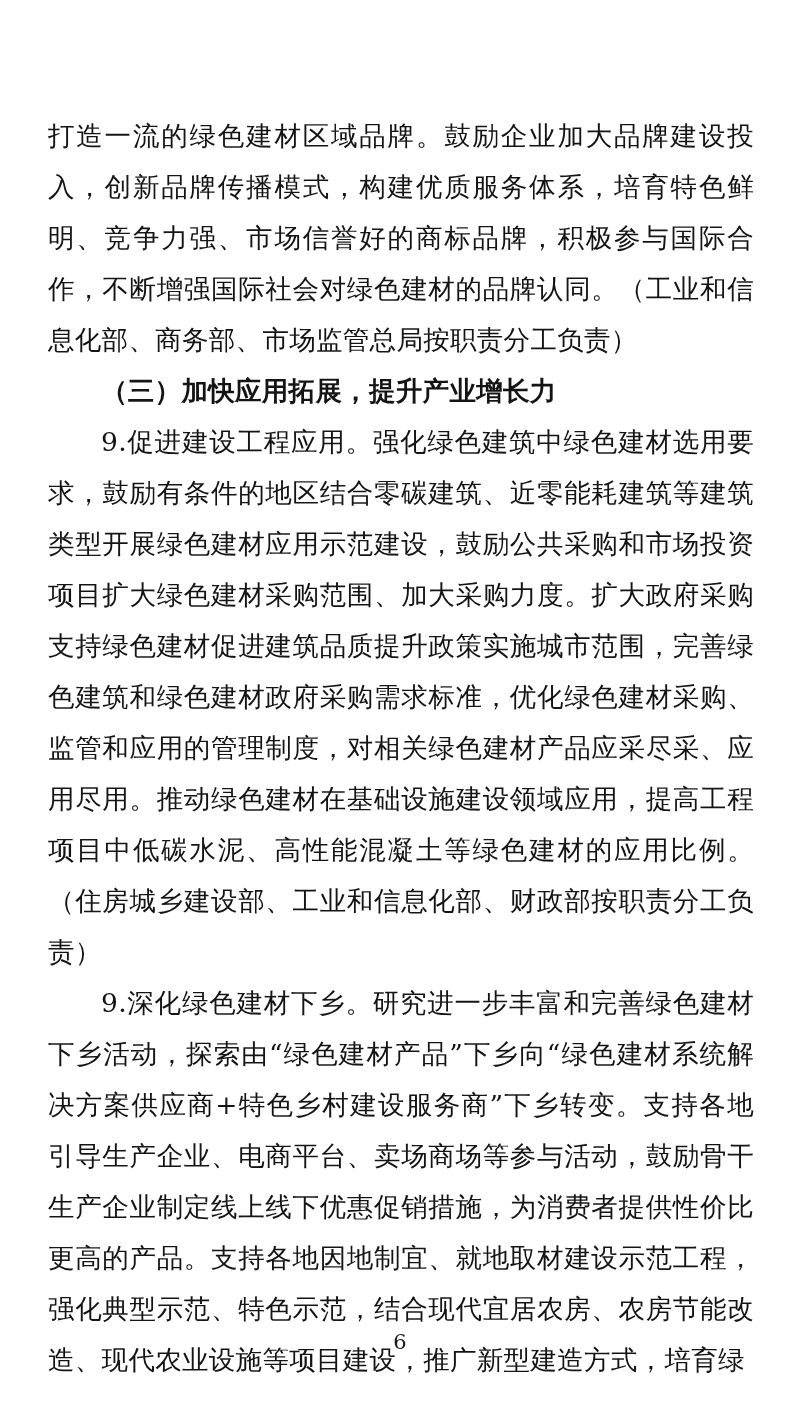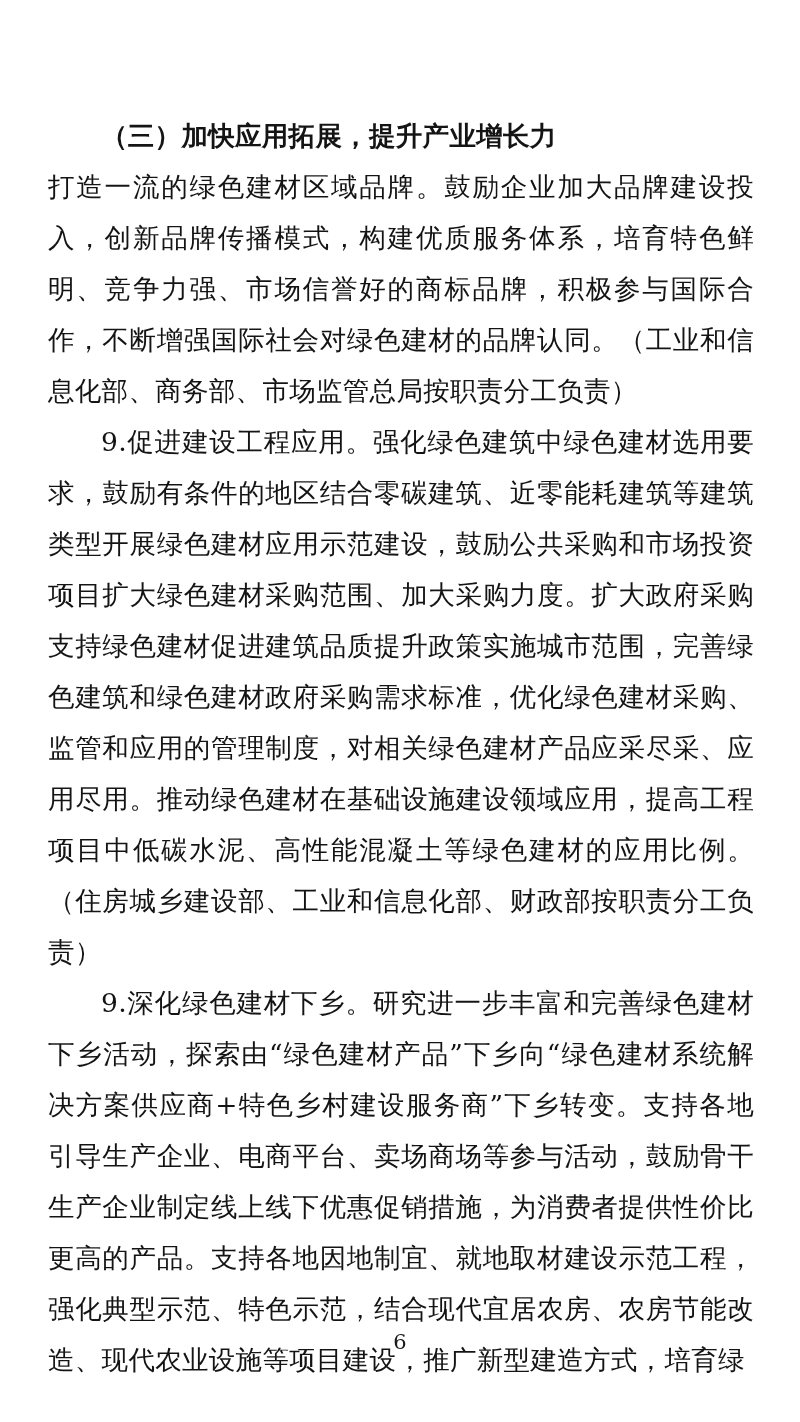--- a/index.html
+++ b/index.html
@@ -55,19 +55,19 @@
     font-size: 21px;
     color: #1a1a1a;
     font-family: "DejaVu Serif", "Liberation Serif", serif;
   }
 </style>
 </head>
 <body>
 
 <div class="page">
   <div class="content">
+    <p class="para">打造一流的绿色建材区域品牌。鼓励企业加大品牌建设投入，创新品牌传播模式，构建优质服务体系，培育特色鲜明、竞争力强、市场信誉好的商标品牌，积极参与国际合作，不断增强国际社会对绿色建材的品牌认同。（工业和信息化部、商务部、市场监管总局按职责分工负责）</p>
     <p class="para heading">（三）加快应用拓展，提升产业增长力</p>
-    <p class="para">打造一流的绿色建材区域品牌。鼓励企业加大品牌建设投入，创新品牌传播模式，构建优质服务体系，培育特色鲜明、竞争力强、市场信誉好的商标品牌，积极参与国际合作，不断增强国际社会对绿色建材的品牌认同。（工业和信息化部、商务部、市场监管总局按职责分工负责）</p>
     <p class="para indent">9.促进建设工程应用。强化绿色建筑中绿色建材选用要求，鼓励有条件的地区结合零碳建筑、近零能耗建筑等建筑类型开展绿色建材应用示范建设，鼓励公共采购和市场投资项目扩大绿色建材采购范围、加大采购力度。扩大政府采购支持绿色建材促进建筑品质提升政策实施城市范围，完善绿色建筑和绿色建材政府采购需求标准，优化绿色建材采购、监管和应用的管理制度，对相关绿色建材产品应采尽采、应用尽用。推动绿色建材在基础设施建设领域应用，提高工程项目中低碳水泥、高性能混凝土等绿色建材的应用比例。（住房城乡建设部、工业和信息化部、财政部按职责分工负责）</p>
     <p class="para indent">9.深化绿色建材下乡。研究进一步丰富和完善绿色建材下乡活动，探索由“绿色建材产品”下乡向“绿色建材系统解决方案供应商+特色乡村建设服务商”下乡转变。支持各地引导生产企业、电商平台、卖场商场等参与活动，鼓励骨干生产企业制定线上线下优惠促销措施，为消费者提供性价比更高的产品。支持各地因地制宜、就地取材建设示范工程，强化典型示范、特色示范，结合现代宜居农房、农房节能改造、现代农业设施等项目建设，推广新型建造方式，培育绿</p>
   </div>
   <div class="page-number">6</div>
 </div>
 
 </body></html>

